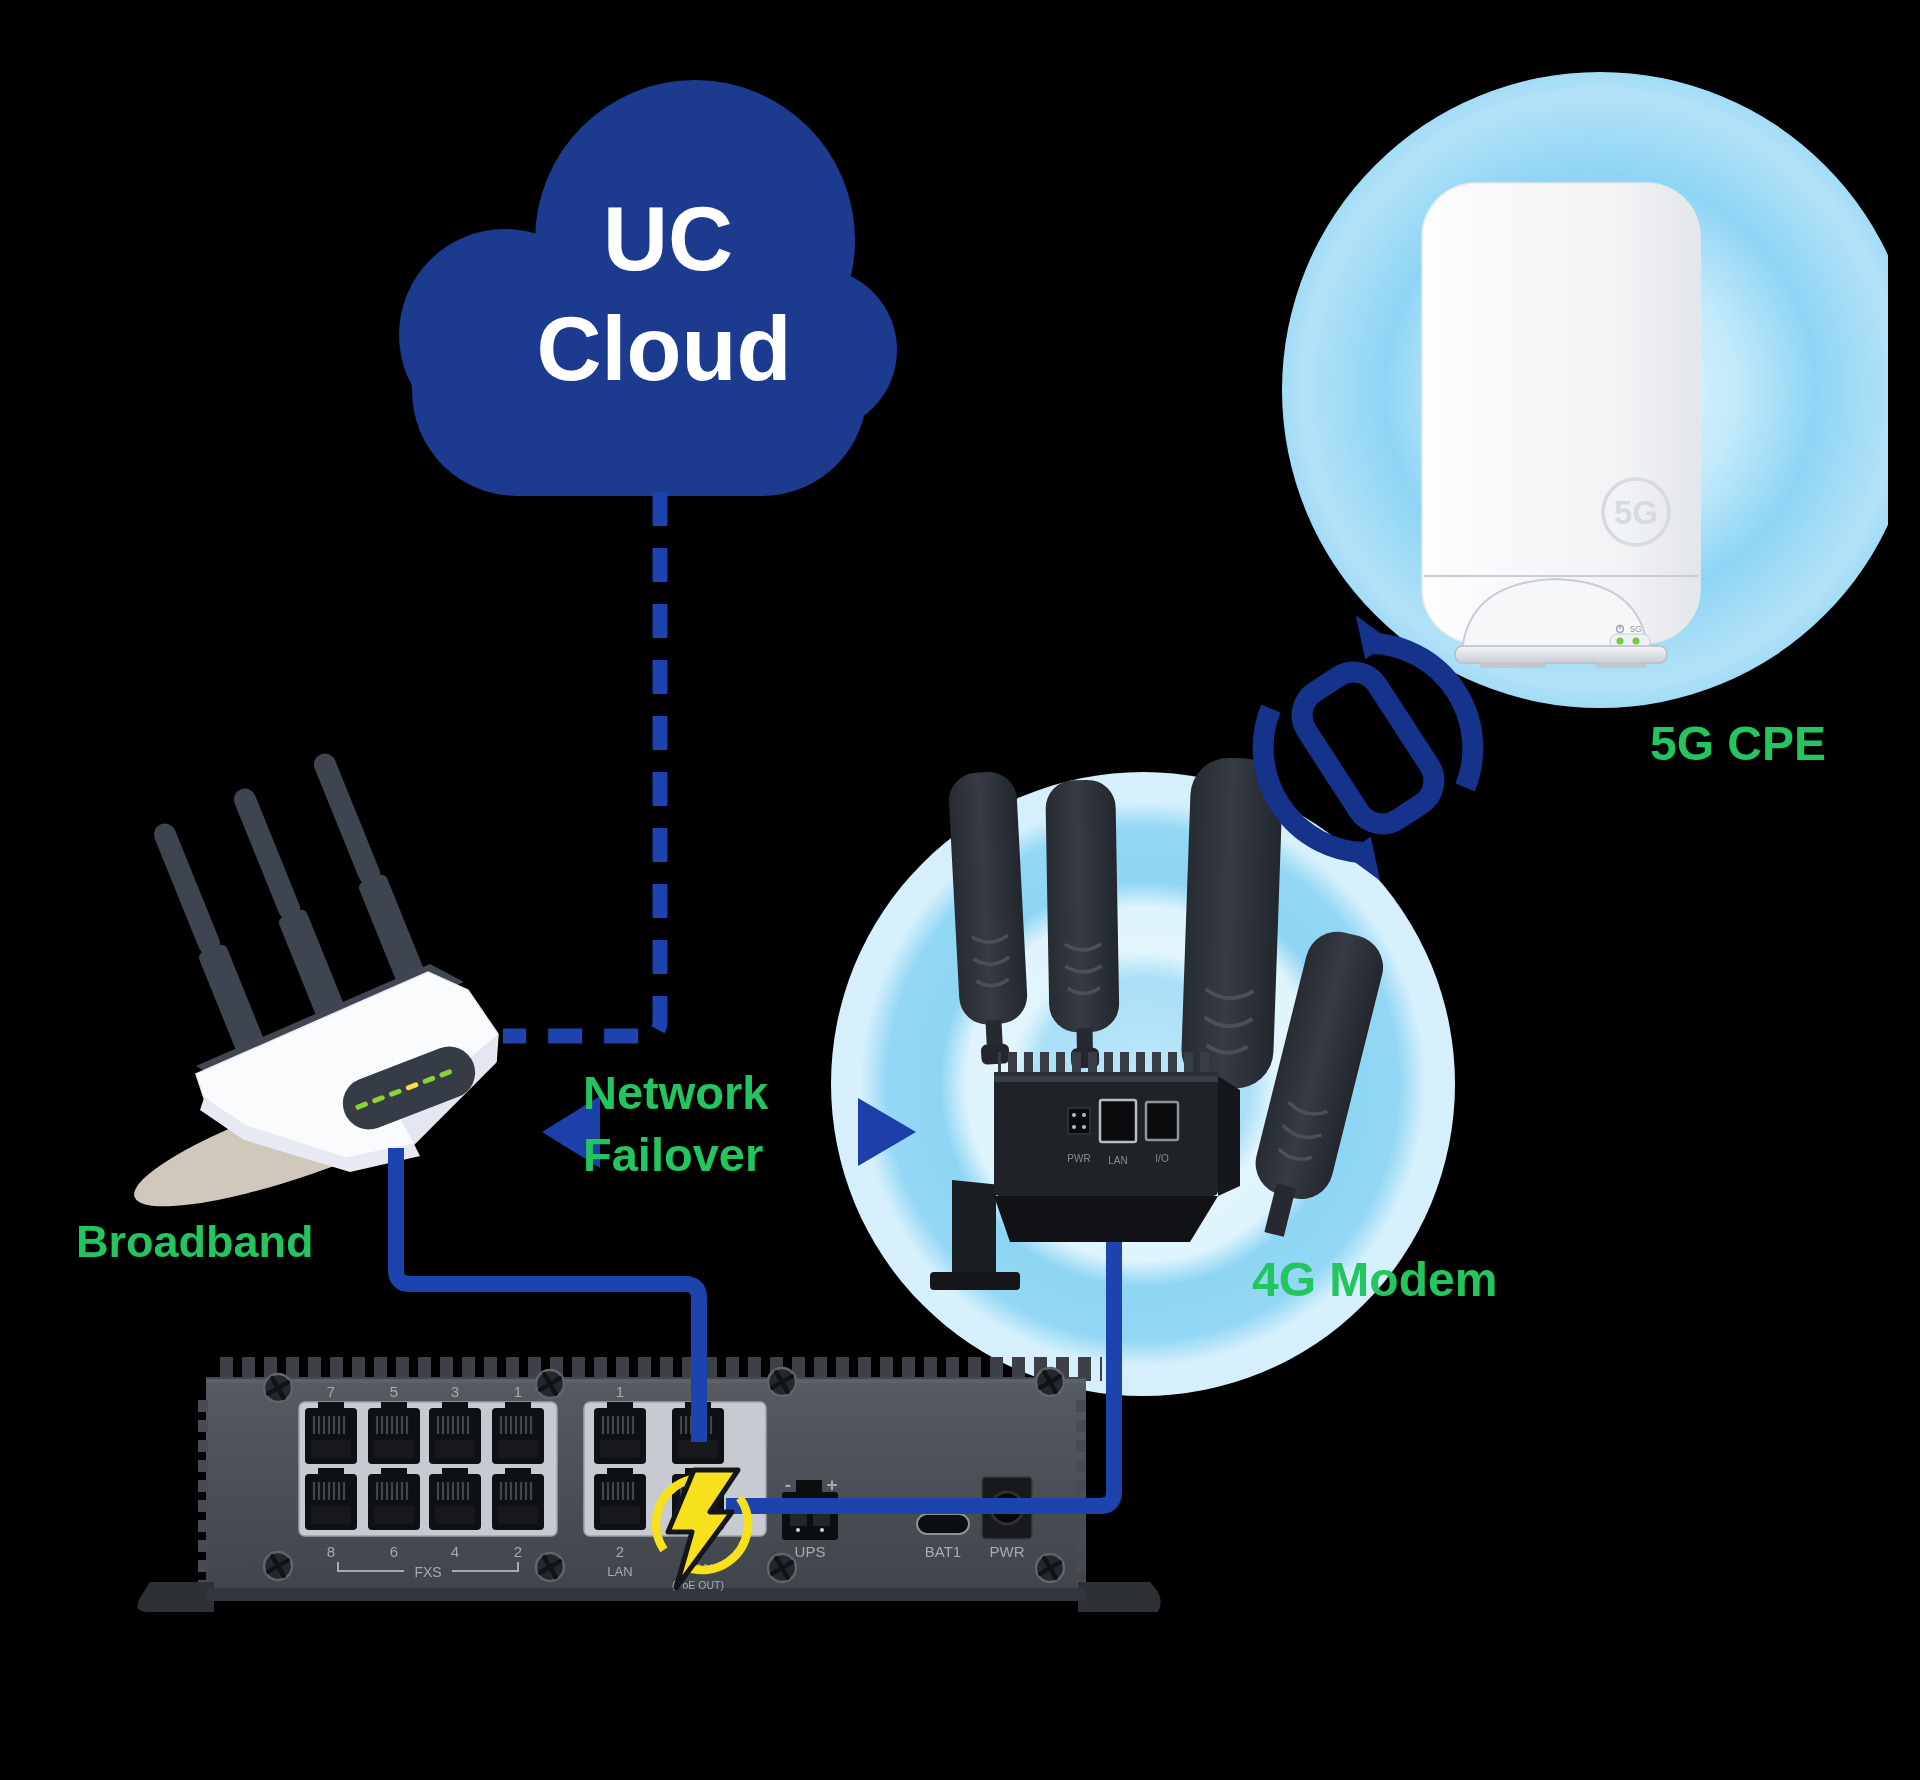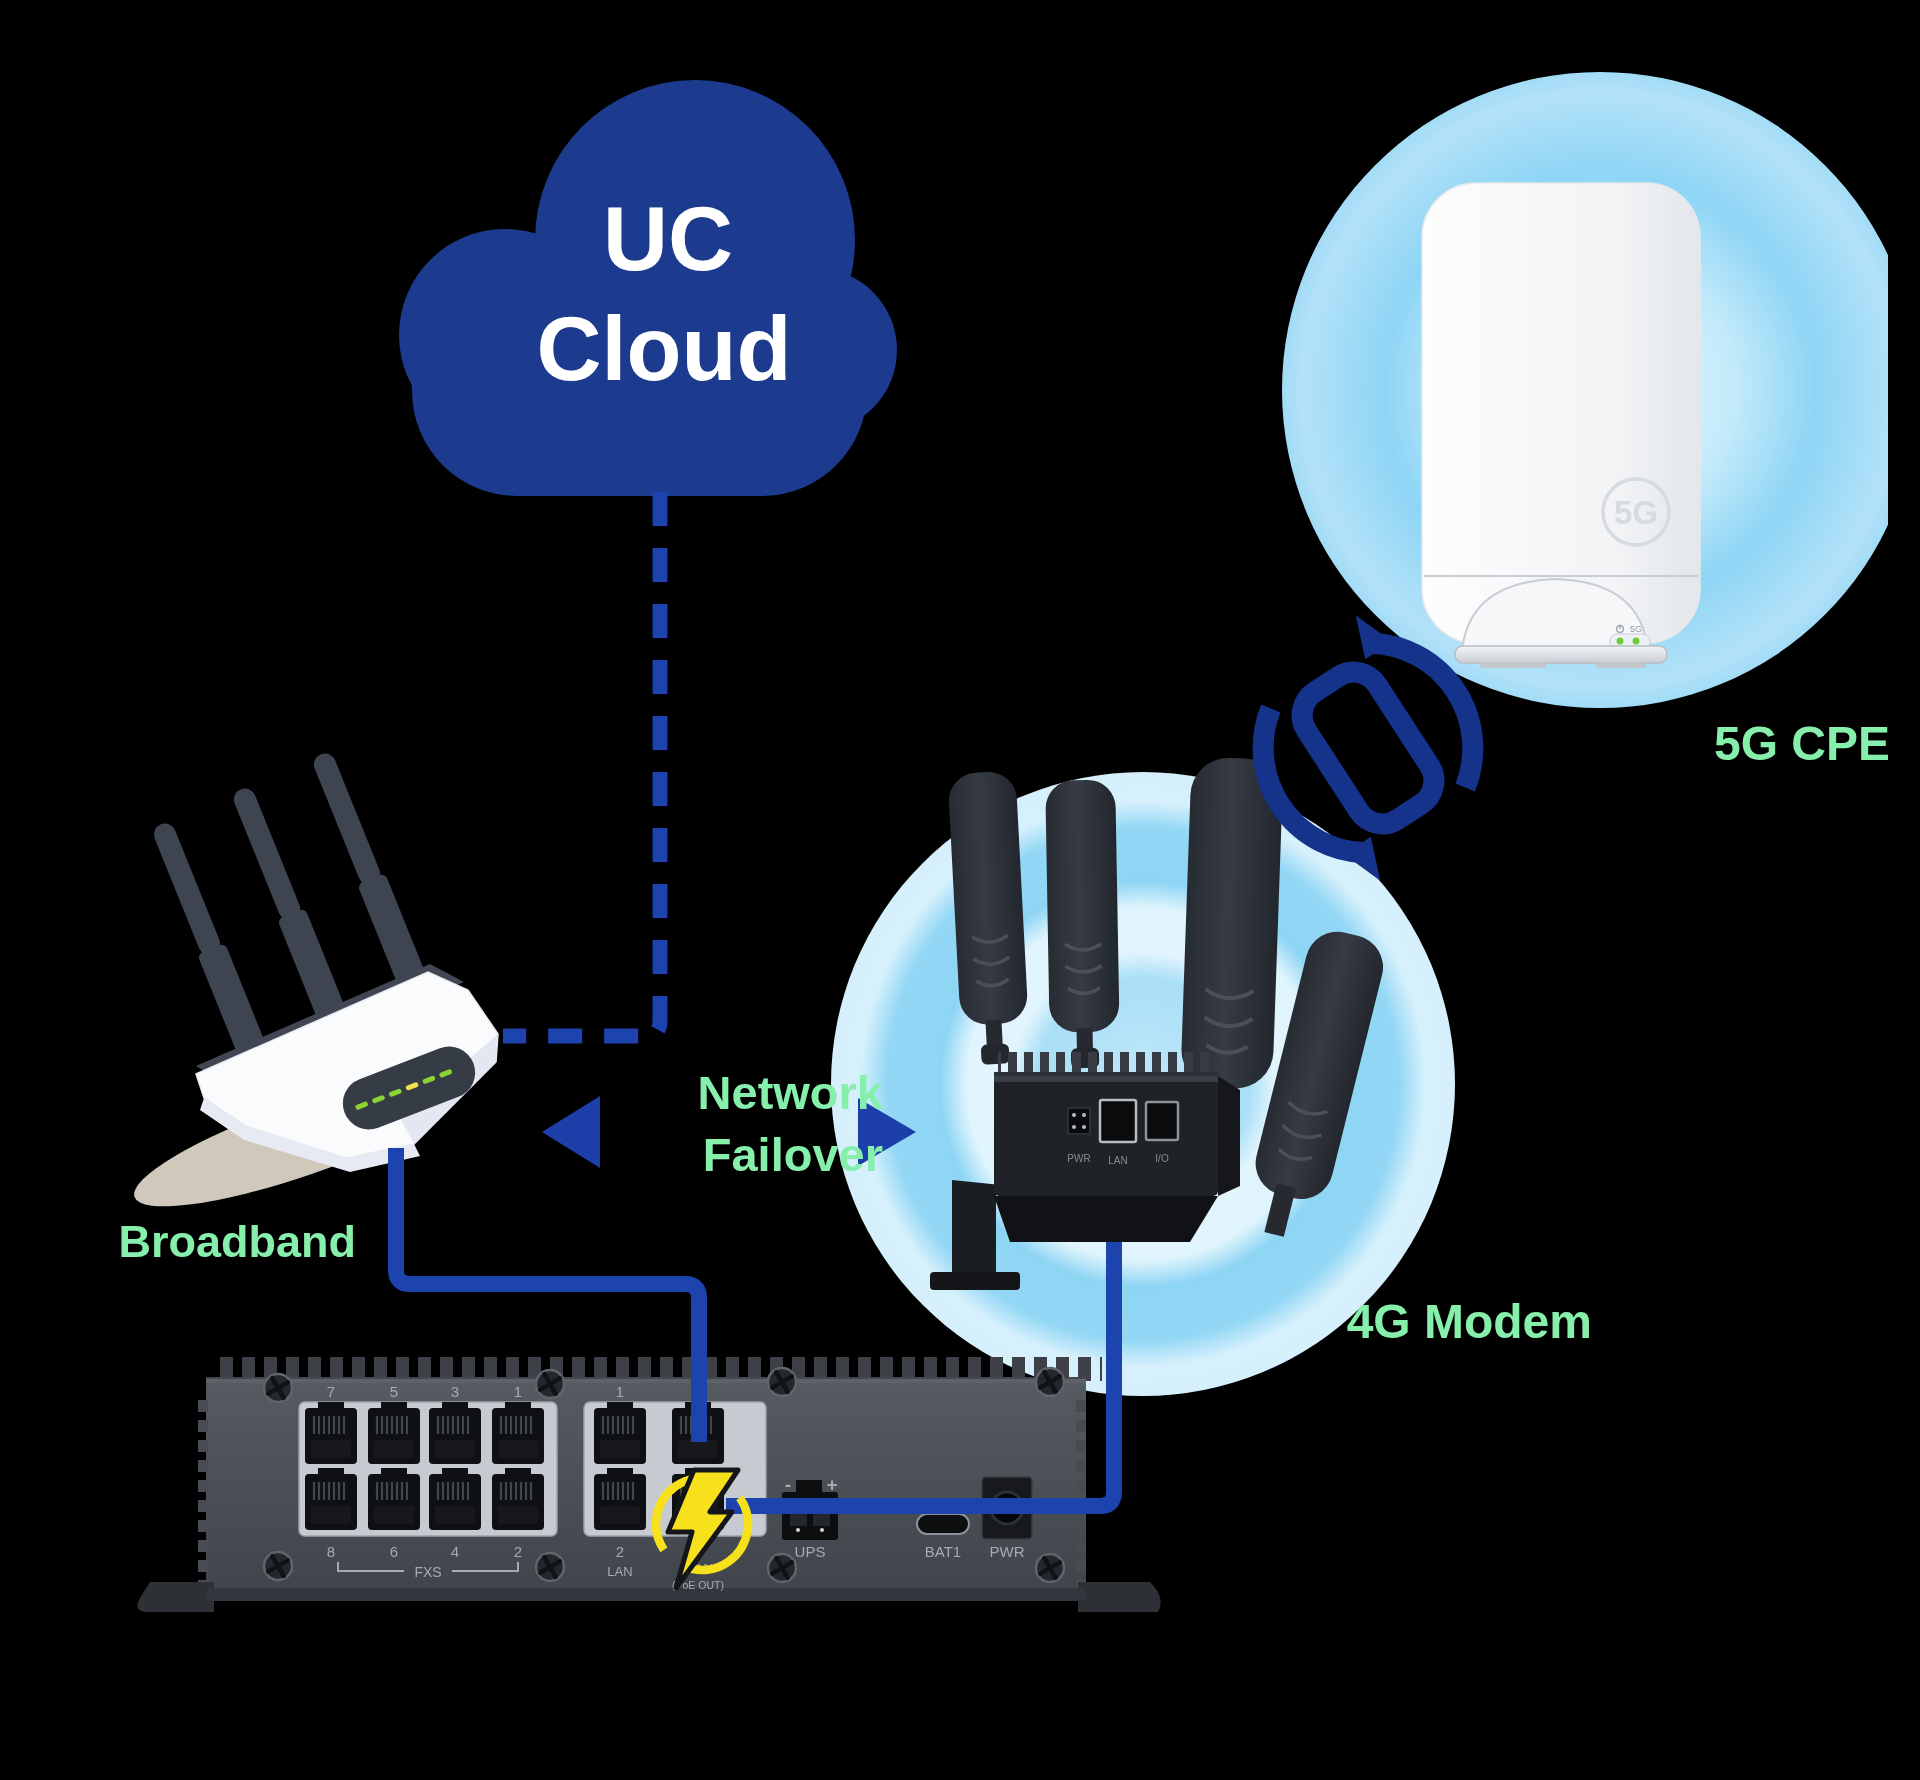--- a/index.html
+++ b/index.html
@@ -4,24 +4,24 @@
 <style>
   html,body{margin:0;padding:0;background:#000;}
   #canvas{position:relative;width:1888px;height:1780px;background:#000;overflow:hidden;
           font-family:"Liberation Sans",sans-serif;}
   .glow{position:absolute;border-radius:50%;}
   #cpe-glow{left:1282px;top:72px;width:636px;height:636px;
     background:radial-gradient(circle,#eef9fe 0%,#c3eafa 30%,#8ed5f5 48%,#b3e2f8 66%,#7accf2 82%,#47b5ec 94%,#3fb0ea 100%);}
   #modem-glow{left:831px;top:772px;width:624px;height:624px;
     background:radial-gradient(circle,#bfe7f9 0%,#a9dff7 24%,#e2f5fd 30%,#dff4fd 40%,#8ed5f4 46%,#93d7f5 58%,#d6f0fc 64%,#d4effb 76%,#5ec0ef 82%,#54bcee 100%);}
   svg{position:absolute;left:0;top:0;}
-  .biglabel{position:absolute;font-weight:bold;color:#86efac;text-align:right;line-height:1.32;}
+  .biglabel{position:absolute;font-weight:bold;color:#22c55e;text-align:left;line-height:1.32;}
   #broadband-label{left:76px;top:1212px;width:280px;font-size:45px;}
   #failover-label{left:583px;top:1062px;width:300px;font-size:47px;}
-  #modem-label{left:1252px;top:1290px;width:340px;font-size:48px;}
+  #modem-label{left:1252px;top:1248px;width:340px;font-size:48px;}
   #cpe-label{left:1650px;top:712px;width:240px;font-size:48px;}
 </style>
 </head>
 <body>
 
 <div id="canvas">
 
   <div id="cpe-glow" class="glow"></div>
   <div id="modem-glow" class="glow"></div>
 

